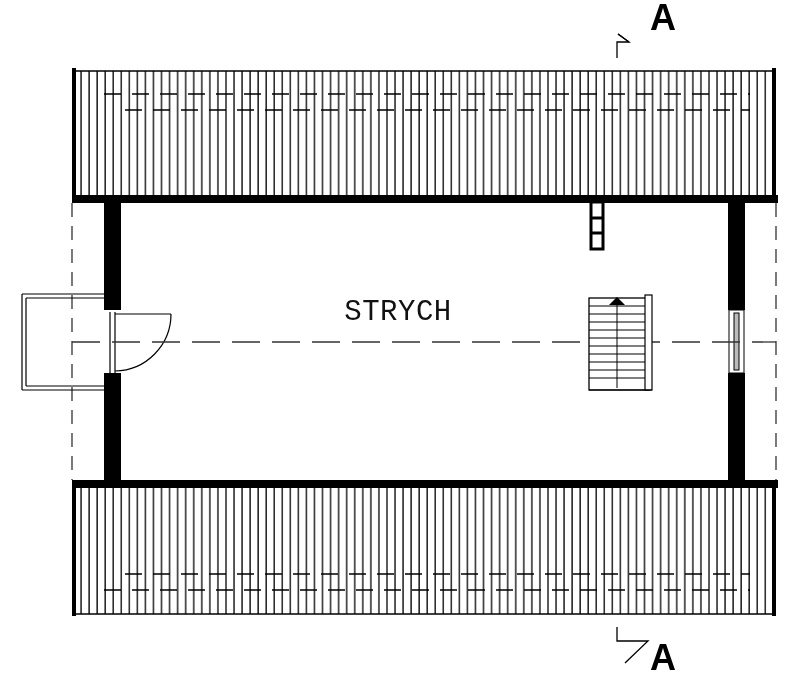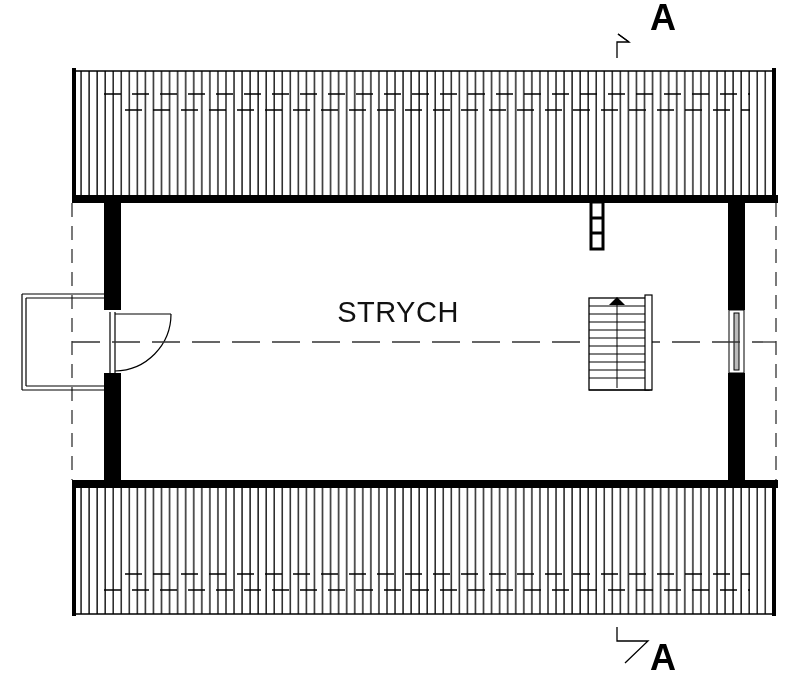--- a/index.html
+++ b/index.html
@@ -1,20 +1,20 @@
 <!DOCTYPE html>
 <html><head>
 <meta charset="utf-8">
 <style>
   html, body { margin: 0; padding: 0; background: #ffffff; }
   body { width: 800px; height: 673px; position: relative; overflow: hidden; font-family: "DejaVu Sans", sans-serif; }
   #plan { position: absolute; left: 0; top: 0; }
   .room-label {
     position: absolute; left: 318px; top: 296px; width: 160px; text-align: center;
-    font-family: Liberation Sans, sans-serif; font-size: 29px; color: #111; letter-spacing: 0.5px;
+    font-family: Liberation Mono, monospace; font-size: 29px; color: #111; letter-spacing: 0.5px;
   }
   .section-mark {
     position: absolute; font-family: "Liberation Sans", sans-serif; font-weight: bold;
     font-size: 36px; color: #000; line-height: 1;
   }
   .section-top { left: 650px; top: 0px; }
   .section-bottom { left: 650px; top: 640px; }
 </style>
 </head>
 <body>

